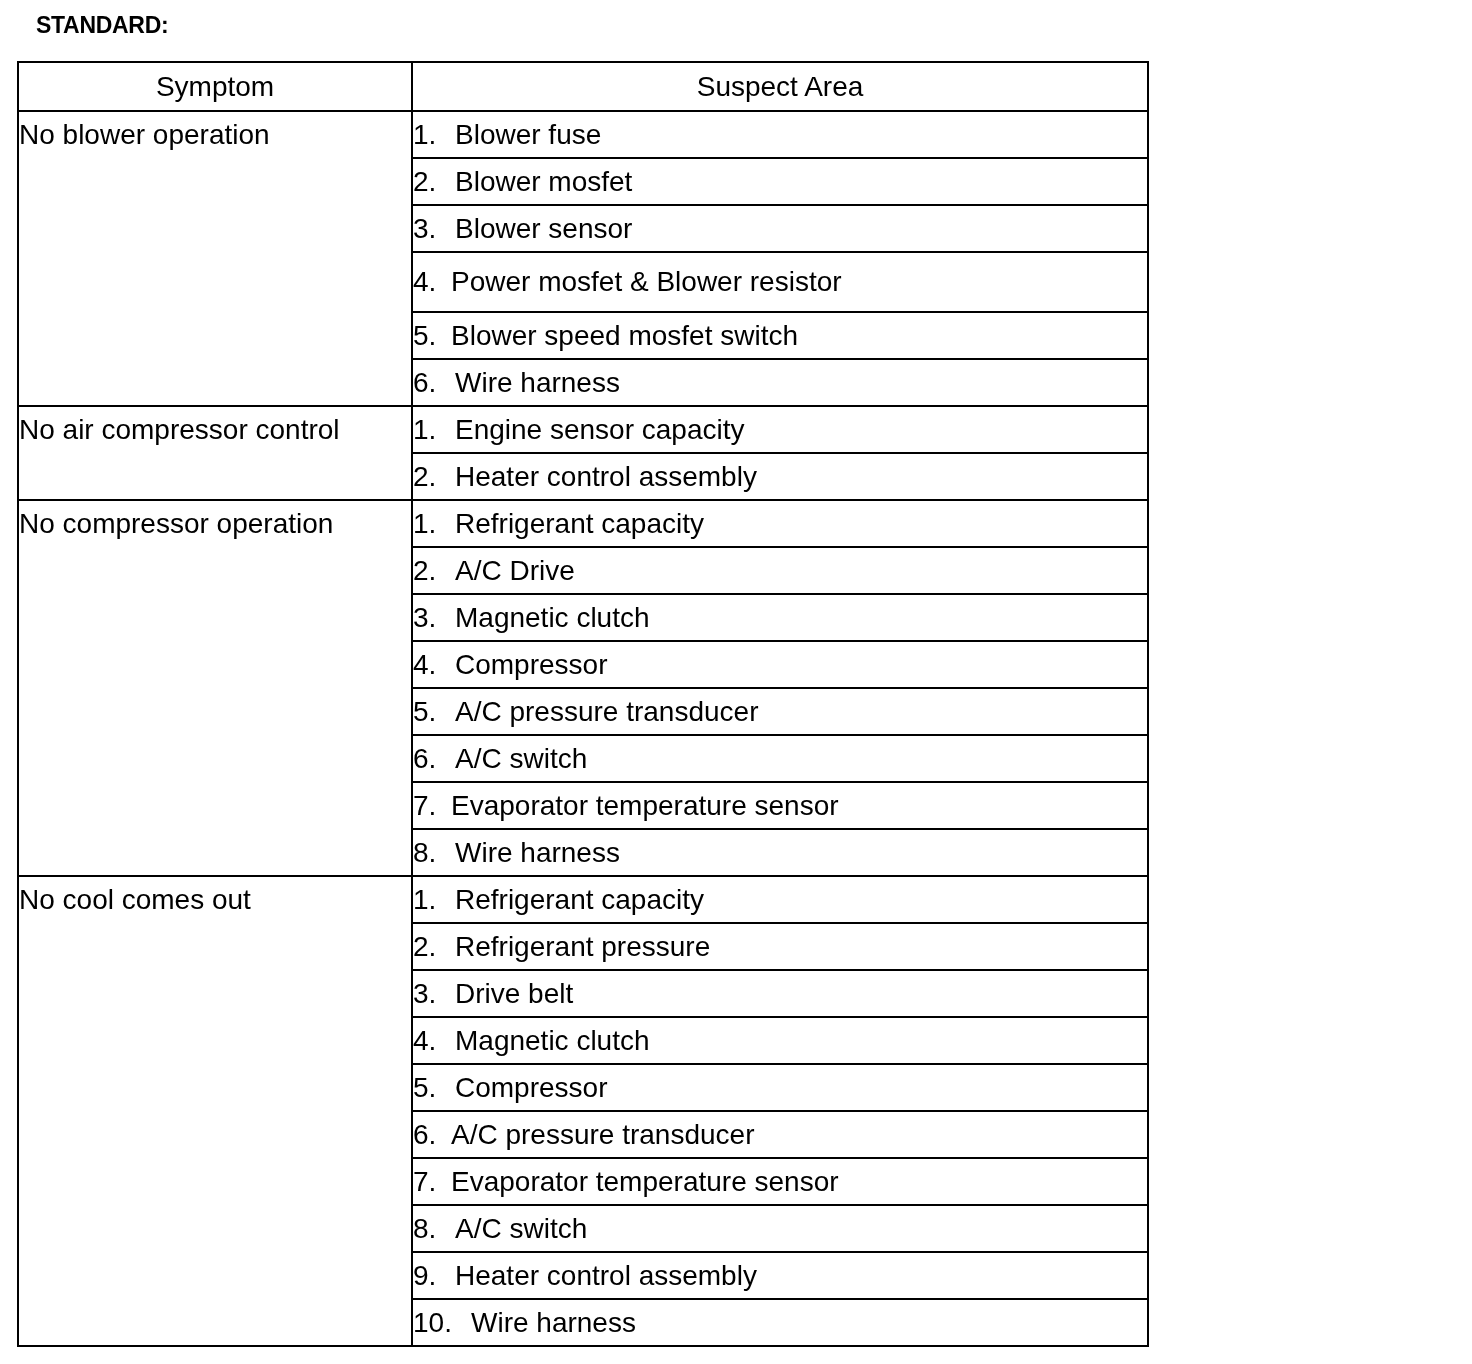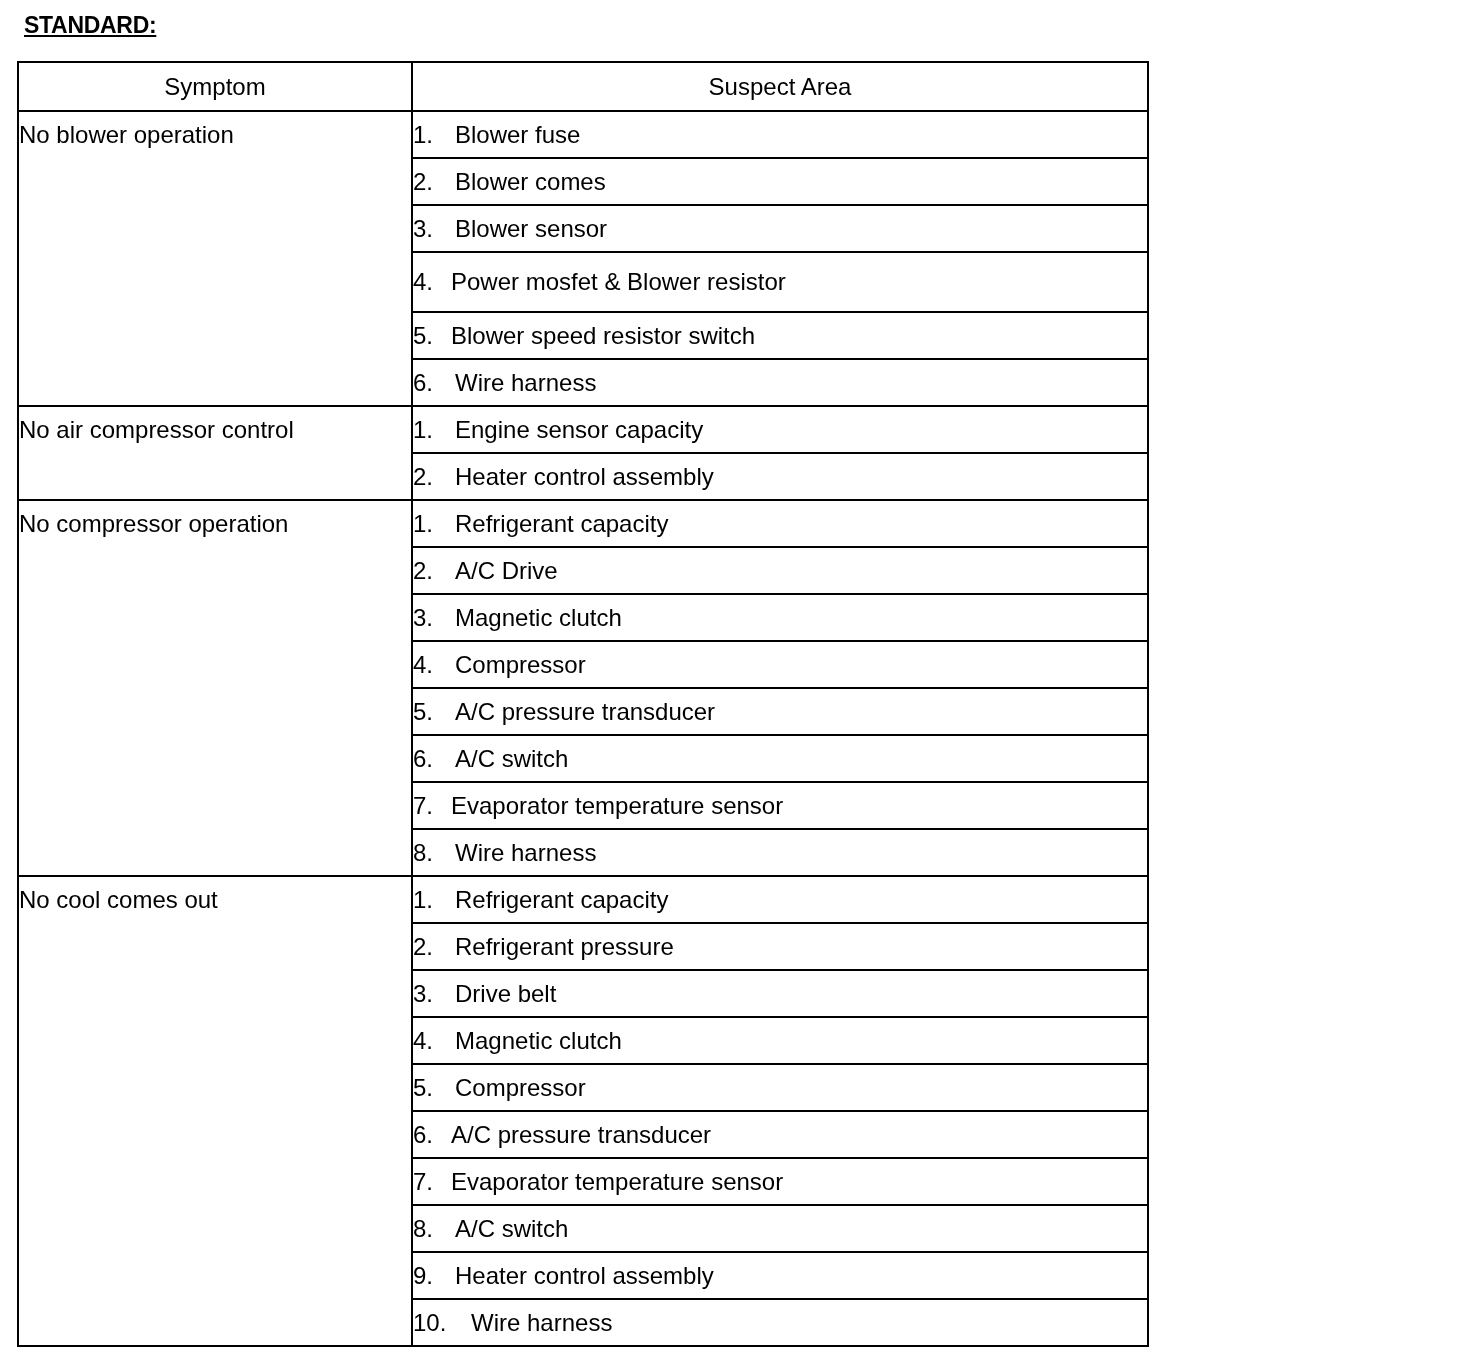--- a/index.html
+++ b/index.html
@@ -1,32 +1,32 @@
 <!DOCTYPE html>
 <html><head>
   <meta charset="utf-8">
   <style>
     html, body { margin: 0; padding: 0; background: #ffffff; }
     body {
       width: 1472px; height: 1364px; position: relative; overflow: hidden;
       font-family: "Liberation Sans", sans-serif; color: #000;
     }
     .title {
-      position: absolute; left: 24px; top: 12px;
-      font-size: 23px; font-weight: bold; letter-spacing: -0.3px; text-decoration: underline;
+      position: absolute; left: 36px; top: 12px;
+      font-size: 23px; font-weight: bold; letter-spacing: -0.3px;
     }
     table.main {
       position: absolute; left: 17px; top: 61px;
       border-collapse: collapse;
       width: 1130px;
       table-layout: fixed;
     }
     table.main th, table.main td {
       border: 2px solid #000;
-      font-size: 24px;
+      font-size: 28px;
       font-weight: normal;
       padding: 0;
       vertical-align: top;
       height: 45px;
       line-height: 45px;
       box-sizing: border-box;
       white-space: nowrap;
     }
     table.main th { text-align: center; height: 47px; line-height: 47px; }
     col.c1 { width: 394px; }
@@ -52,30 +52,30 @@
       <th>Suspect Area</th>
     </tr>
   </thead>
   <tbody>
 
     <tr>
       <td class="symptom" rowspan="6">No blower operation</td>
       <td class="suspect"><span class="num">1.</span><span>Blower fuse</span></td>
     </tr>
     <tr>
-      <td class="suspect"><span class="num">2.</span><span>Blower comes</span></td>
+      <td class="suspect"><span class="num">2.</span><span>Blower mosfet</span></td>
     </tr>
     <tr>
       <td class="suspect"><span class="num">3.</span><span>Blower sensor</span></td>
     </tr>
     <tr>
       <td class="suspect tall"><span class="num" style="min-width:38px">4.</span><span>Power mosfet &amp; Blower resistor</span></td>
     </tr>
     <tr>
-      <td class="suspect"><span class="num" style="min-width:38px">5.</span><span>Blower speed resistor switch</span></td>
+      <td class="suspect"><span class="num" style="min-width:38px">5.</span><span>Blower speed mosfet switch</span></td>
     </tr>
     <tr>
       <td class="suspect"><span class="num">6.</span><span>Wire harness</span></td>
     </tr>
 
     <tr>
       <td class="symptom" rowspan="2">No air compressor control</td>
       <td class="suspect"><span class="num">1.</span><span>Engine sensor capacity</span></td>
     </tr>
     <tr>

